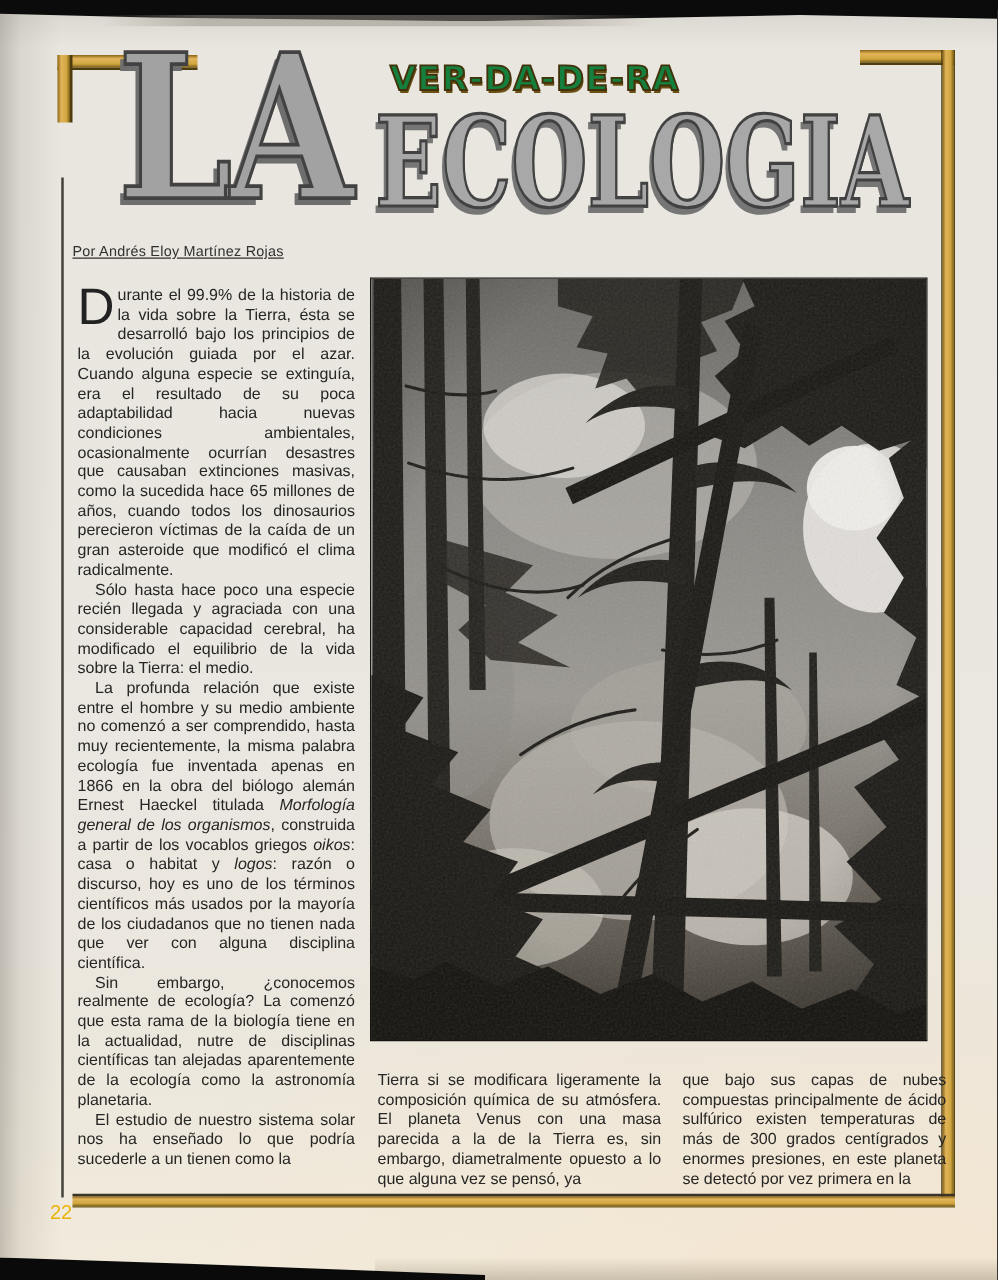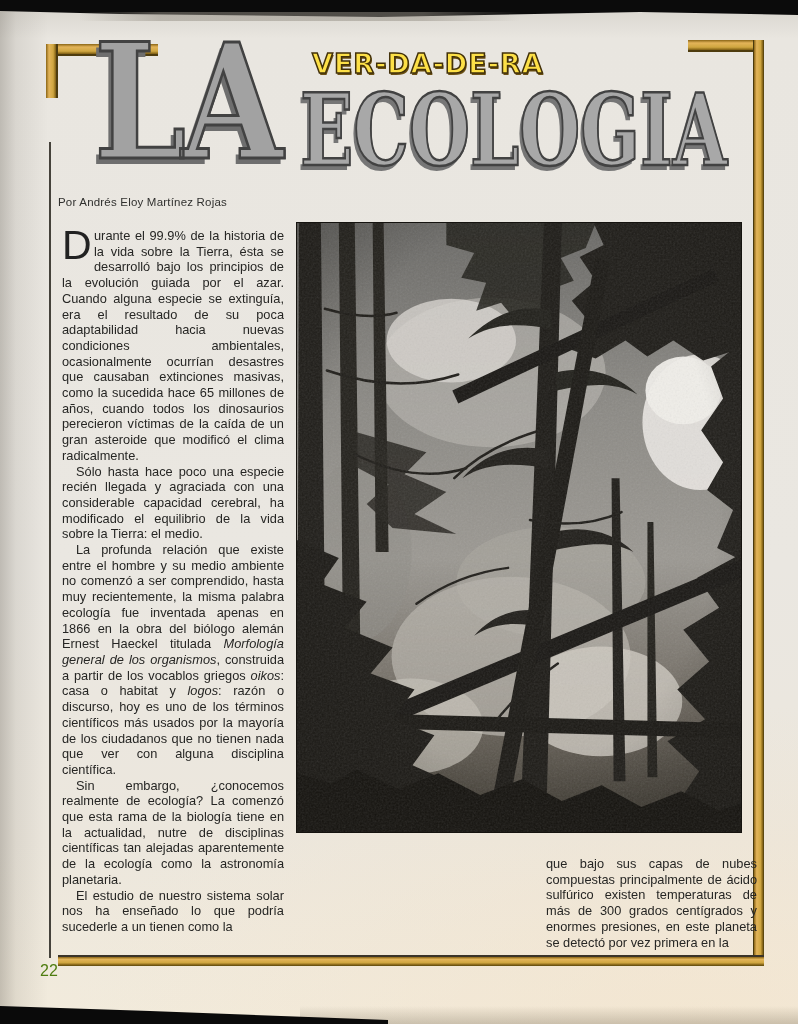--- a/index.html
+++ b/index.html
@@ -31,37 +31,37 @@
           border-top:2px solid #3b3428;border-bottom:1px solid #6b5412;}
   .l-rule{position:absolute;left:49px;top:142px;width:2px;height:816px;background:#45423b;}
   
   .t-la{position:absolute;left:94px;top:22px;line-height:1;white-space:nowrap;
     font-family:"DejaVu Serif",serif;font-weight:bold;font-size:160px;letter-spacing:-6px;
     color:#a2a2a2;-webkit-text-stroke:3px #424242;
     text-shadow:-5px 6px 0 #6e6e6e,1px 1px 0 #4a4a4a;
     transform:scaleX(.82);transform-origin:left top;}
   .t-over{position:absolute;left:312px;top:50px;line-height:1;white-space:nowrap;
     font-family:"DejaVu Sans",sans-serif;font-weight:bold;font-size:27px;letter-spacing:1px;
-    color:#fde047;-webkit-text-stroke:1.5px #42310a;text-shadow:1px 2px 0 #6b5014;}
+    color:#15803d;-webkit-text-stroke:1.5px #42310a;text-shadow:1px 2px 0 #6b5014;}
   .t-eco{position:absolute;left:300px;top:80px;line-height:1;white-space:nowrap;
     font-family:"DejaVu Serif",serif;font-weight:bold;font-size:100px;
     color:#a8a8a8;-webkit-text-stroke:2.5px #424242;
     text-shadow:-4px 5px 0 #767676,1px 1px 0 #4a4a4a;
     transform:scaleX(.70);transform-origin:left top;}
   
-  .byline{position:absolute;left:58px;top:196px;font-size:11.5px;color:#30302e;letter-spacing:.2px;}
+  .byline{position:absolute;left:58px;top:196px;font-size:11.5px;color:#30302e;letter-spacing:.2px;text-decoration:underline;}
   .bodycol{position:absolute;font-size:12.8px;line-height:15.7px;color:#262624;
     text-align:justify;text-justify:inter-word;hyphens:auto;-webkit-hyphens:auto;}
   #col1{left:62px;top:228px;width:222px;height:730px;overflow:hidden;}
   #col2{left:302px;top:856px;width:227px;height:100px;overflow:hidden;}
   #col3{left:546px;top:856px;width:211px;height:100px;overflow:hidden;}
   .bodycol p{margin:0;}
   .indent{text-indent:14px;}
   .dropcap{float:left;font-size:41px;line-height:30px;width:27px;margin:2px 5px 0 0;color:#222;}
-  .pagenum{position:absolute;left:40px;top:962px;font-size:16px;color:#4d7c0f;}
+  .pagenum{position:absolute;left:40px;top:962px;font-size:16px;color:#eab308;}
   
   #photo{position:absolute;left:296px;top:222px;width:446px;height:611px;
          border:1px solid #15130f;box-sizing:border-box;}
   #photo svg{display:block;width:100%;height:100%;}
 </style>
 </head>
 <body>
 
 <div id="scan">
   <div id="paper"></div>
@@ -154,20 +154,23 @@
           <path d="M234,298 Q286,308 326,290"></path>
         <path d="M120,382 Q162,352 212,346"></path>
           <path d="M28,86 Q70,98 100,90"></path>
         <path d="M262,442 Q222,470 198,502"></path>
       </g>
       <rect width="446" height="611" fill="url(#vig)"></rect>
       <rect width="446" height="611" filter="url(#grain)" opacity=".14"></rect>
     </svg>
   </div>
 
+  <div id="col2" class="bodycol">
+    <p>Tierra si se modificara ligeramente la composición química de su atmósfera. El planeta Venus con una masa parecida a la de la Tierra es, sin embargo, diametralmente opuesto a lo que alguna vez se pensó, ya</p>
+  </div>
   <div id="col3" class="bodycol">
     <p>que bajo sus capas de nubes compuestas principalmente de ácido sulfúrico existen temperaturas de más de 300 grados centígrados y enormes presiones, en este planeta se detectó por vez primera en la</p>
   </div>
 
   <div class="pagenum">22</div>
 
   <div class="top-black"></div>
   <div class="top-gray"></div>
   <div class="bottom-shade"></div>
   <div class="bottom-black"></div>

